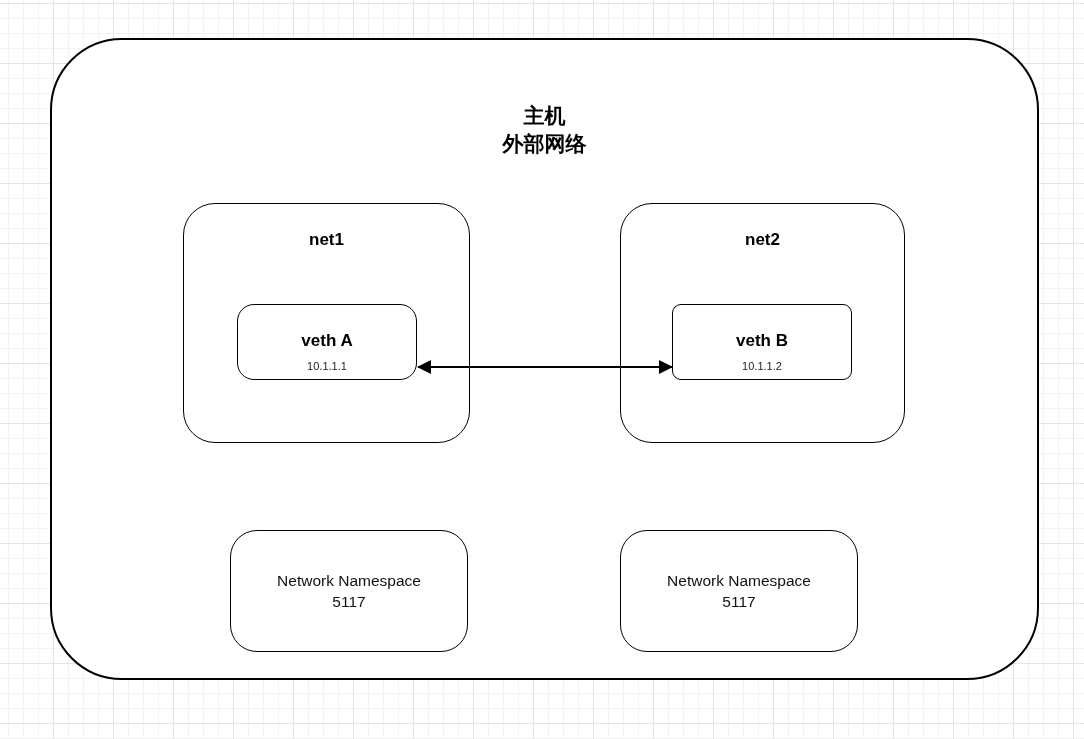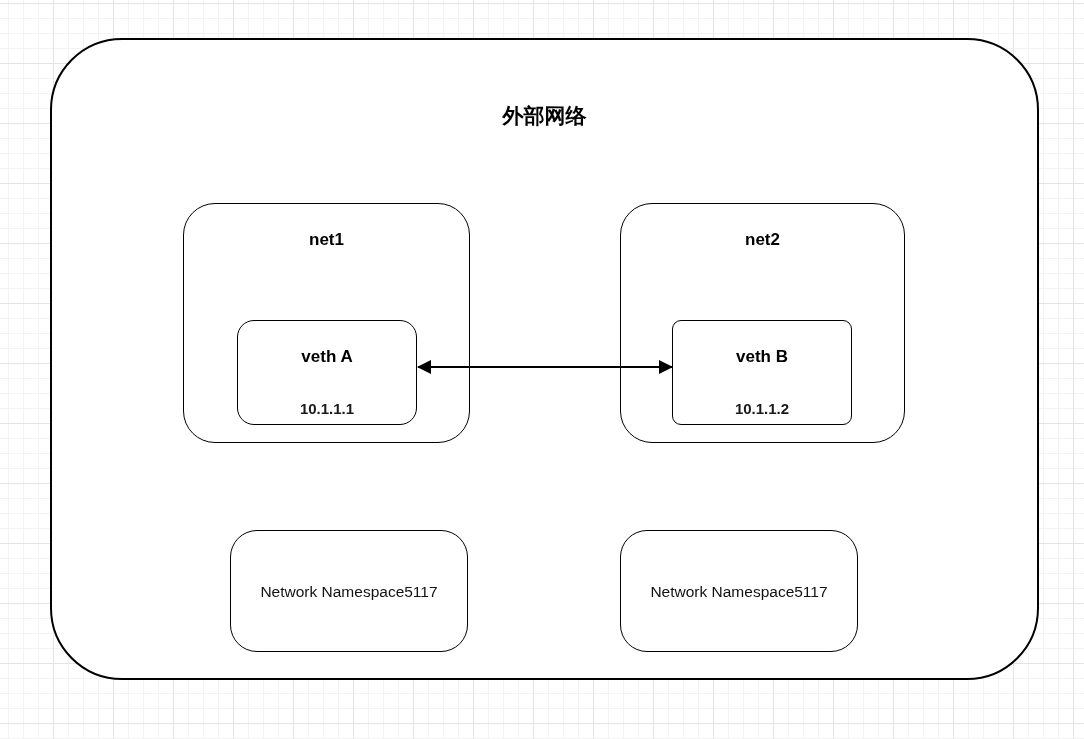--- a/index.html
+++ b/index.html
@@ -55,54 +55,55 @@
   }
   .ns-box.net1 { left: 183px; }
   .ns-box.net2 { left: 620px; width: 285px; }
   .ns-title {
     margin-top: 26px;
     text-align: center;
     font-size: 17px;
     font-weight: bold;
   }
   .veth-box {
-    top: 320px;
+    top: 304px;
     width: 180px;
-    height: 105px;
+    height: 76px;
     border: 1.5px solid #000000;
     border-radius: 17px;
   }
   .veth-box.a { left: 237px; }
   .veth-box.b { left: 672px; border-radius: 9px; }
   .veth-label {
     position: absolute;
     left: 0;
     top: 26px;
     width: 100%;
     text-align: center;
     font-size: 17px;
     font-weight: bold;
   }
   .veth-ip {
     position: absolute;
     left: 0;
     bottom: 7px;
     width: 100%;
     text-align: center;
-    font-size: 15px;
-    font-weight: bold;
+    font-size: 11px;
+    font-weight: normal;
     color: #1a1a1a;
   }
   .nns-box {
     top: 530px;
     width: 238px;
     height: 122px;
     border: 1.5px solid #000000;
     border-radius: 27px;
     display: flex;
+    flex-direction: column;
     align-items: center;
     justify-content: center;
     text-align: center;
     font-size: 15.5px;
     line-height: 21px;
     color: #111111;
   }
   .nns-box.left  { left: 230px; }
   .nns-box.right { left: 620px; }
   .arrow-line {
@@ -124,20 +125,21 @@
   .arrowhead.west { left: -1px;  border-right: 14px solid #000000; }
   .arrowhead.east { right: -1px; border-left: 14px solid #000000; }
 </style>
 </head>
 <body>
 
 <div class="canvas">
 
   <div class="shape host-box"></div>
   <div class="host-title">
+    <div>主机</div>
     <div>外部网络</div>
   </div>
 
   <div class="shape ns-box net1">
     <div class="ns-title">net1</div>
   </div>
 
   <div class="shape ns-box net2">
     <div class="ns-title">net2</div>
   </div>

